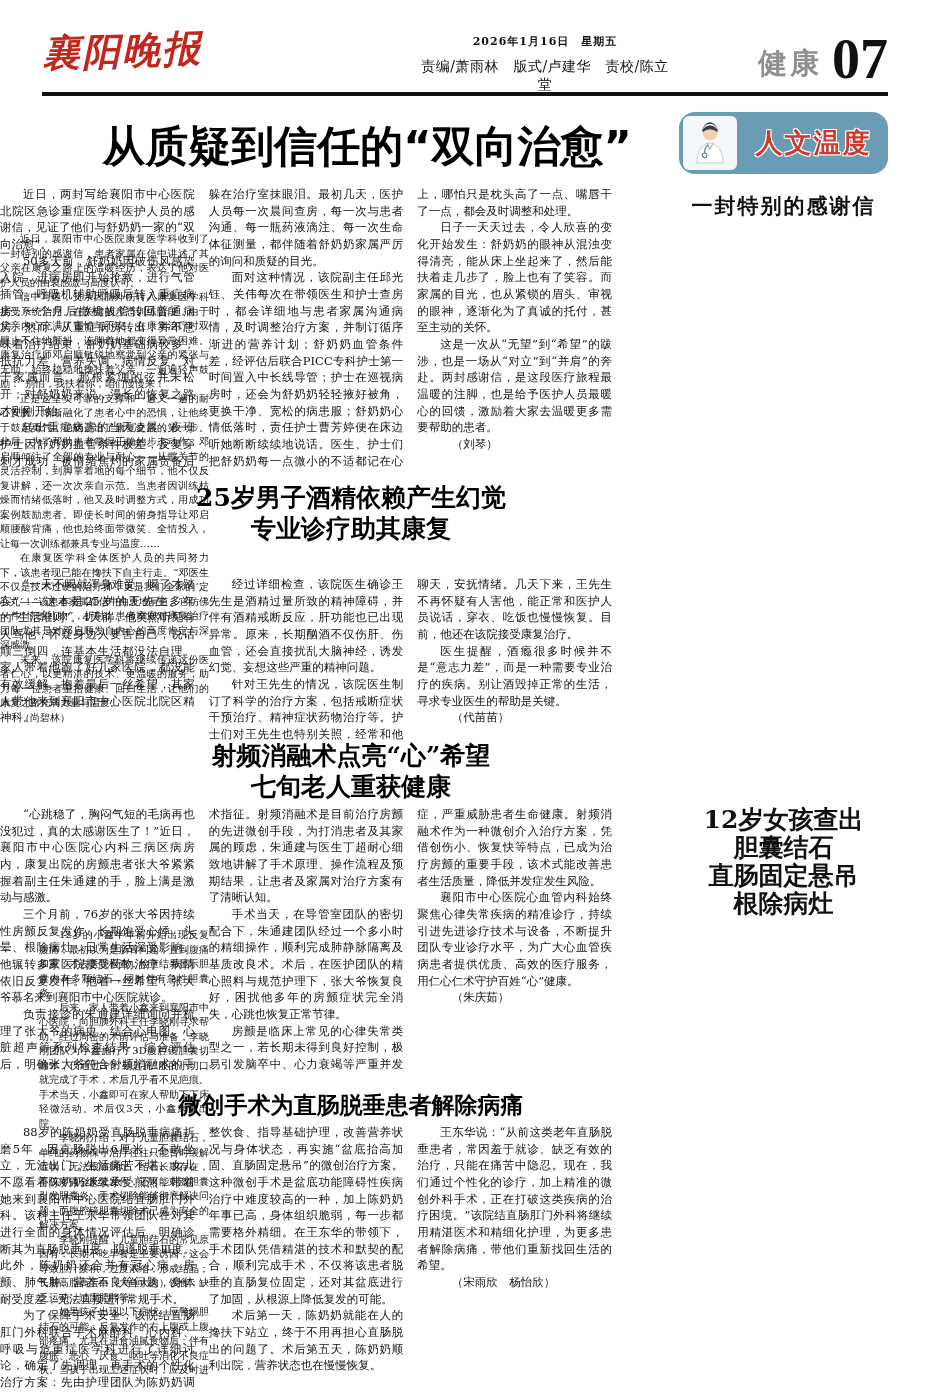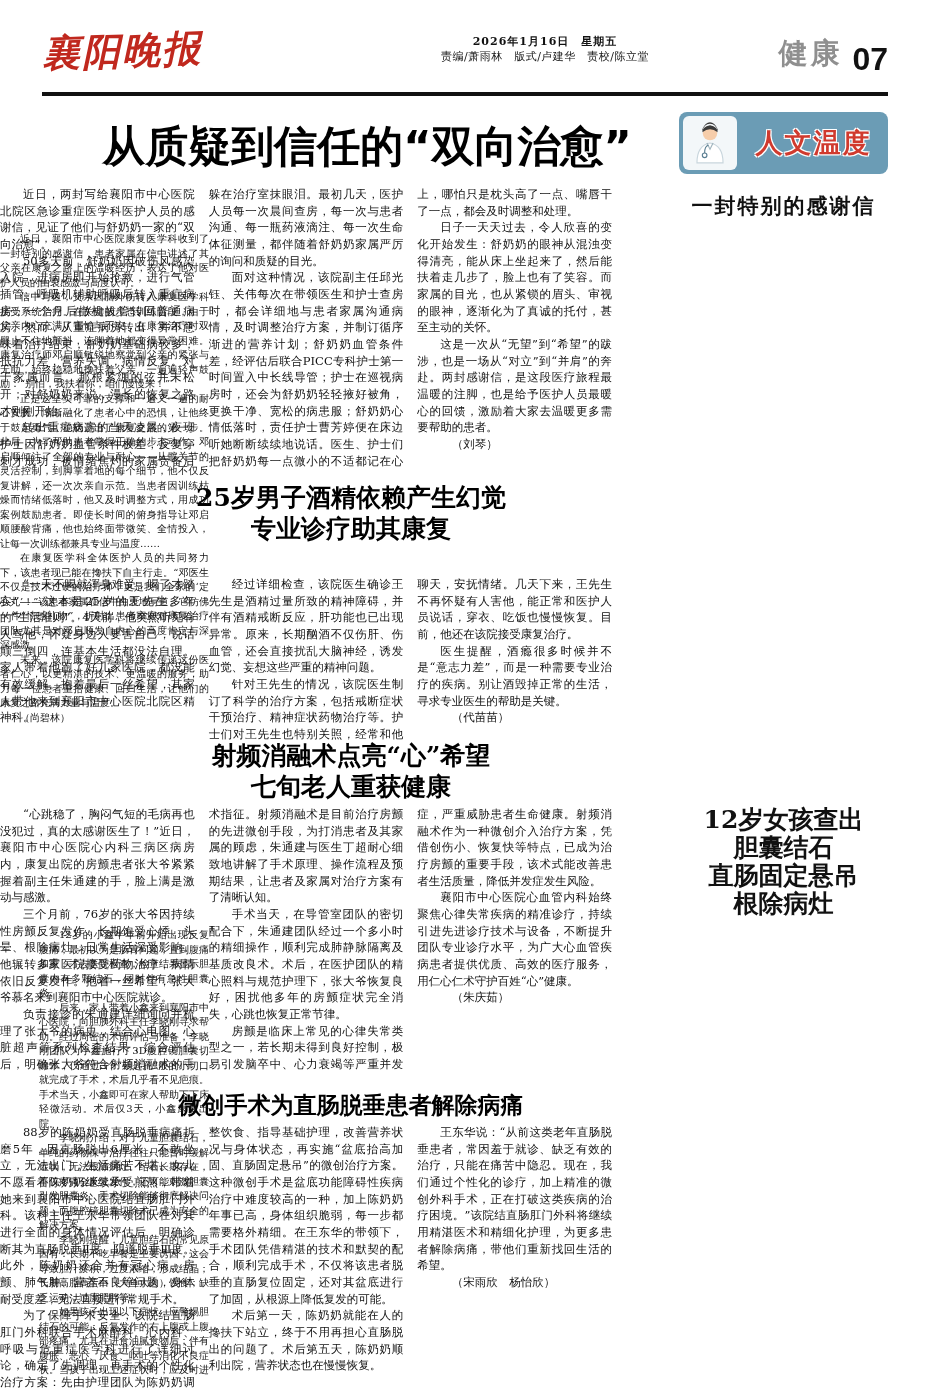--- a/index.html
+++ b/index.html
@@ -11,24 +11,24 @@
   .abs { position: absolute; }
 
   
   .masthead {
     left: 42px; top: 26px; font-size: 38px; font-weight: bold; font-style: italic;
     color: #c0281e; transform: rotate(-2deg); letter-spacing: 2px;
     font-family: "DejaVu Serif", serif;
   }
   .header-center { left 0; left: 420px; top: 34px; width: 250px; text-align: center; }
   .date-line { font-size: 11px; font-weight: bold; letter-spacing: 1px; }
-  .staff-line { font-size: 11px; margin-top: 0; letter-spacing: 0.5px; }
+  .staff-line { font-size: 14px; margin-top: 9px; letter-spacing: 0.5px; }
   .header-right { left: 730px; top: 34px; width: 158px; display: flex; align-items: flex-end; justify-content: flex-end; gap: 10px; }
   .section-label { font-size: 29px; font-weight: bold; color: #8f8f8f; letter-spacing: 3px; font-family: "DejaVu Sans", sans-serif; }
-  .page-number { font-size: 32px; font-weight: 800; line-height: 0.9; font-family: Liberation Sans, sans-serif; }
+  .page-number { font-size: 56px; font-weight: 800; line-height: 0.9; font-family: Liberation Serif, serif; }
   .header-rule { left: 42px; top: 92px; width: 846px; height: 4px; background: #111; }
 
   
   .main-col { left: 45px; width: 612px; }
   .headline-xl {
     top: 102px; height: 68px; width: 612px; text-align: center;
     font-family: "DejaVu Sans", sans-serif; font-weight: 900; font-size: 43px;
     letter-spacing: 0px; color: #000; white-space: nowrap;
   }
   .headline-md { text-align: center; font-weight: bold; font-size: 25px; line-height: 31px; color: #000; }
@@ -45,21 +45,21 @@
   #a2-head { top: 482px; width: 612px; }
   #a2-body { top: 576px; height: 178px; width: 612px; }
   #a3-head { top: 740px; width: 612px; }
   #a3-body { top: 806px; height: 282px; width: 612px; }
   #a4-head { top: 1090px; width: 612px; }
   #a4-body { top: 1124px; height: 268px; width: 612px; }
 
   
   .sidebar { left: 679px; width: 209px; }
   .badge {
-    top: 112px; height: 62px; width: 209px; background: #6b9cb5; border-radius: 8px;
+    top: 112px; height: 62px; width: 209px; background: #6b9cb5; border-radius: 16px;
     display: flex; align-items: center; padding: 4px; gap: 6px;
   }
   .badge .doctor-wrap { width: 54px; height: 54px; background: #f3f7f9; border-radius: 6px;
     display: flex; align-items: center; justify-content: center; flex: 0 0 auto; }
   .badge .badge-label {
     font-family: "DejaVu Sans", sans-serif; font-weight: 900; font-size: 27px; color: #d03a2e;
     letter-spacing: 2px; flex: 1; text-align: center;
     text-shadow: 1px 1px 0 #fff, -1px -1px 0 #fff, 1px -1px 0 #fff, -1px 1px 0 #fff;
   }
   .side-title { top: 192px; width: 209px; text-align: center; font-size: 21px; font-weight: bold; letter-spacing: 2px; }

